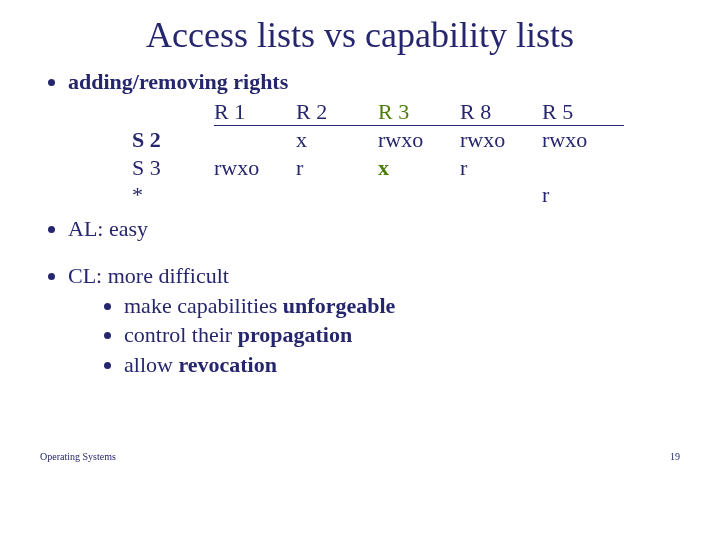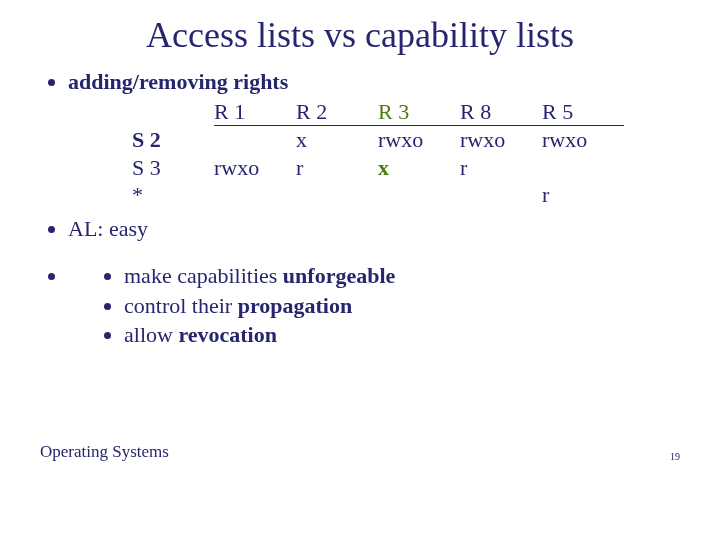--- a/index.html
+++ b/index.html
@@ -74,21 +74,21 @@
     border-bottom: 1.5px solid #26266e;
   }
   table.matrix thead th:first-child {
     border-bottom: none;
   }
 
   .footer-left {
     position: absolute;
     left: 40px;
     bottom: 18px;
-    font-size: 17px;
+    font-size: 10px;
   }
   .footer-right {
     position: absolute;
     right: 40px;
     bottom: 18px;
     font-size: 10px;
   }
   .gap { height: 14px; }
 </style>
 </head>
@@ -145,20 +145,21 @@
 
       <li>
         <span>AL: easy</span>
       </li>
     </ul>
 
     <div class="gap"></div>
 
     <ul class="top">
       <li>
+        <span>CL: more difficult</span>
         <ul class="sub">
           <li>
             <span>make capabilities </span><strong>unforgeable</strong>
           </li>
           <li>
             <span>control their </span><strong>propagation</strong>
           </li>
           <li>
             <span>allow </span><strong>revocation</strong>
           </li>

